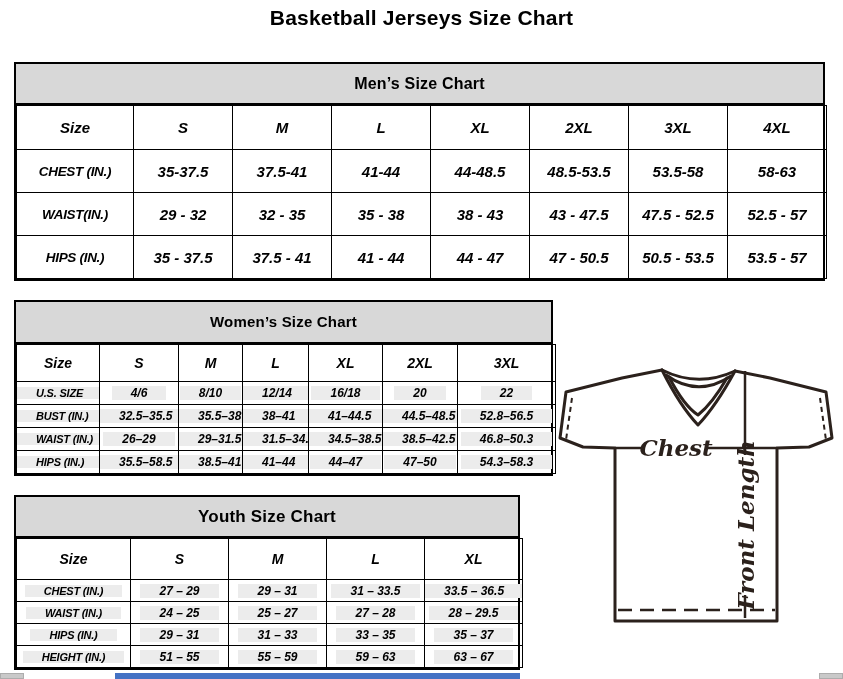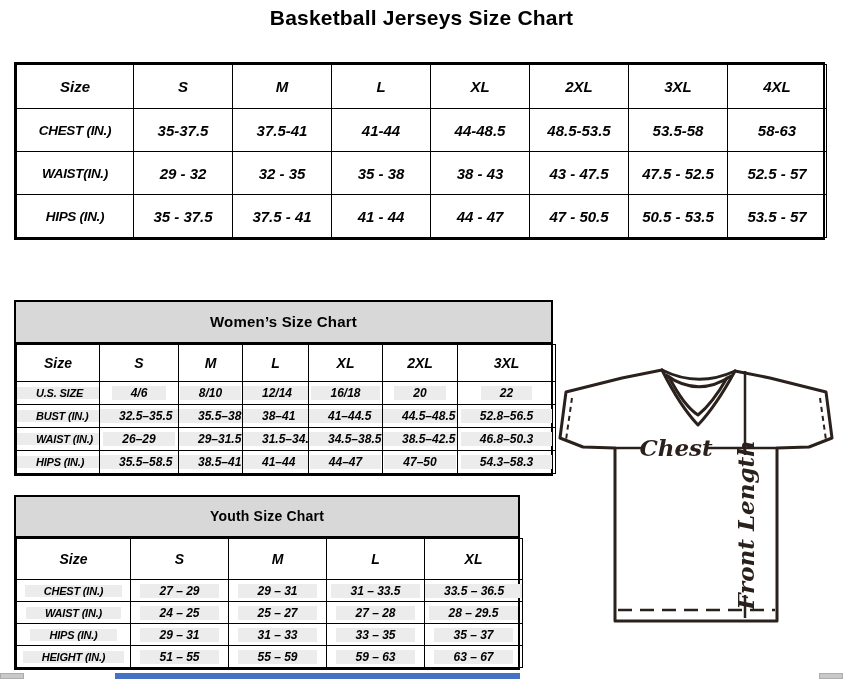--- a/index.html
+++ b/index.html
@@ -27,21 +27,21 @@
 
   
   .womens { left:14px;  top:300px; width:539px; }
   .womens .chart-title { height:40px; line-height:40px; font-size:15px; }
   .womens .colhead  { height:36px; font-size:14px; }
   .womens .rowlabel { height:22px; font-size:11px; letter-spacing:-0.2px; }
   .womens td { height:22px; font-size:12px; }
 
   
   .youth  { left:14px;  top:495px; width:506px; }
-  .youth .chart-title { height:39px; line-height:39px; font-size:14px; }
+  .youth .chart-title { height:39px; line-height:39px; font-size:17px; }
   .youth .colhead  { height:40px; font-size:14px; }
   .youth .rowlabel { height:21px; font-size:11px; letter-spacing:-0.2px; }
   .youth td { height:21px; font-size:12px; }
 
   .hl { background:#ececec; padding:0 19px; }
 
   
   .jersey { position:absolute; left:556px; top:358px; width:280px; height:292px;text-align:right; }
   .jersey svg { display:block; }
   .measure-text { font-family:"DejaVu Serif", serif; font-style:italic; font-weight:bold;
@@ -55,20 +55,21 @@
   .sb-thumb { position:absolute; left:115px; top:673px; width:405px; height:6px; background:#4472c4; }
 </style>
 </head>
 <body>
 
 <div class="page">
 
   <h1 class="title">Basketball Jerseys Size Chart</h1>
 
   <section class="chart mens">
+    <div class="chart-title">Men’s Size Chart</div>
     <table>
         <colgroup>
           <col style="width: 117px;">
           <col style="width: 99px;">
           <col style="width: 99px;">
           <col style="width: 99px;">
           <col style="width: 99px;">
           <col style="width: 99px;">
           <col style="width: 99px;">
           <col style="width: 99px;">

